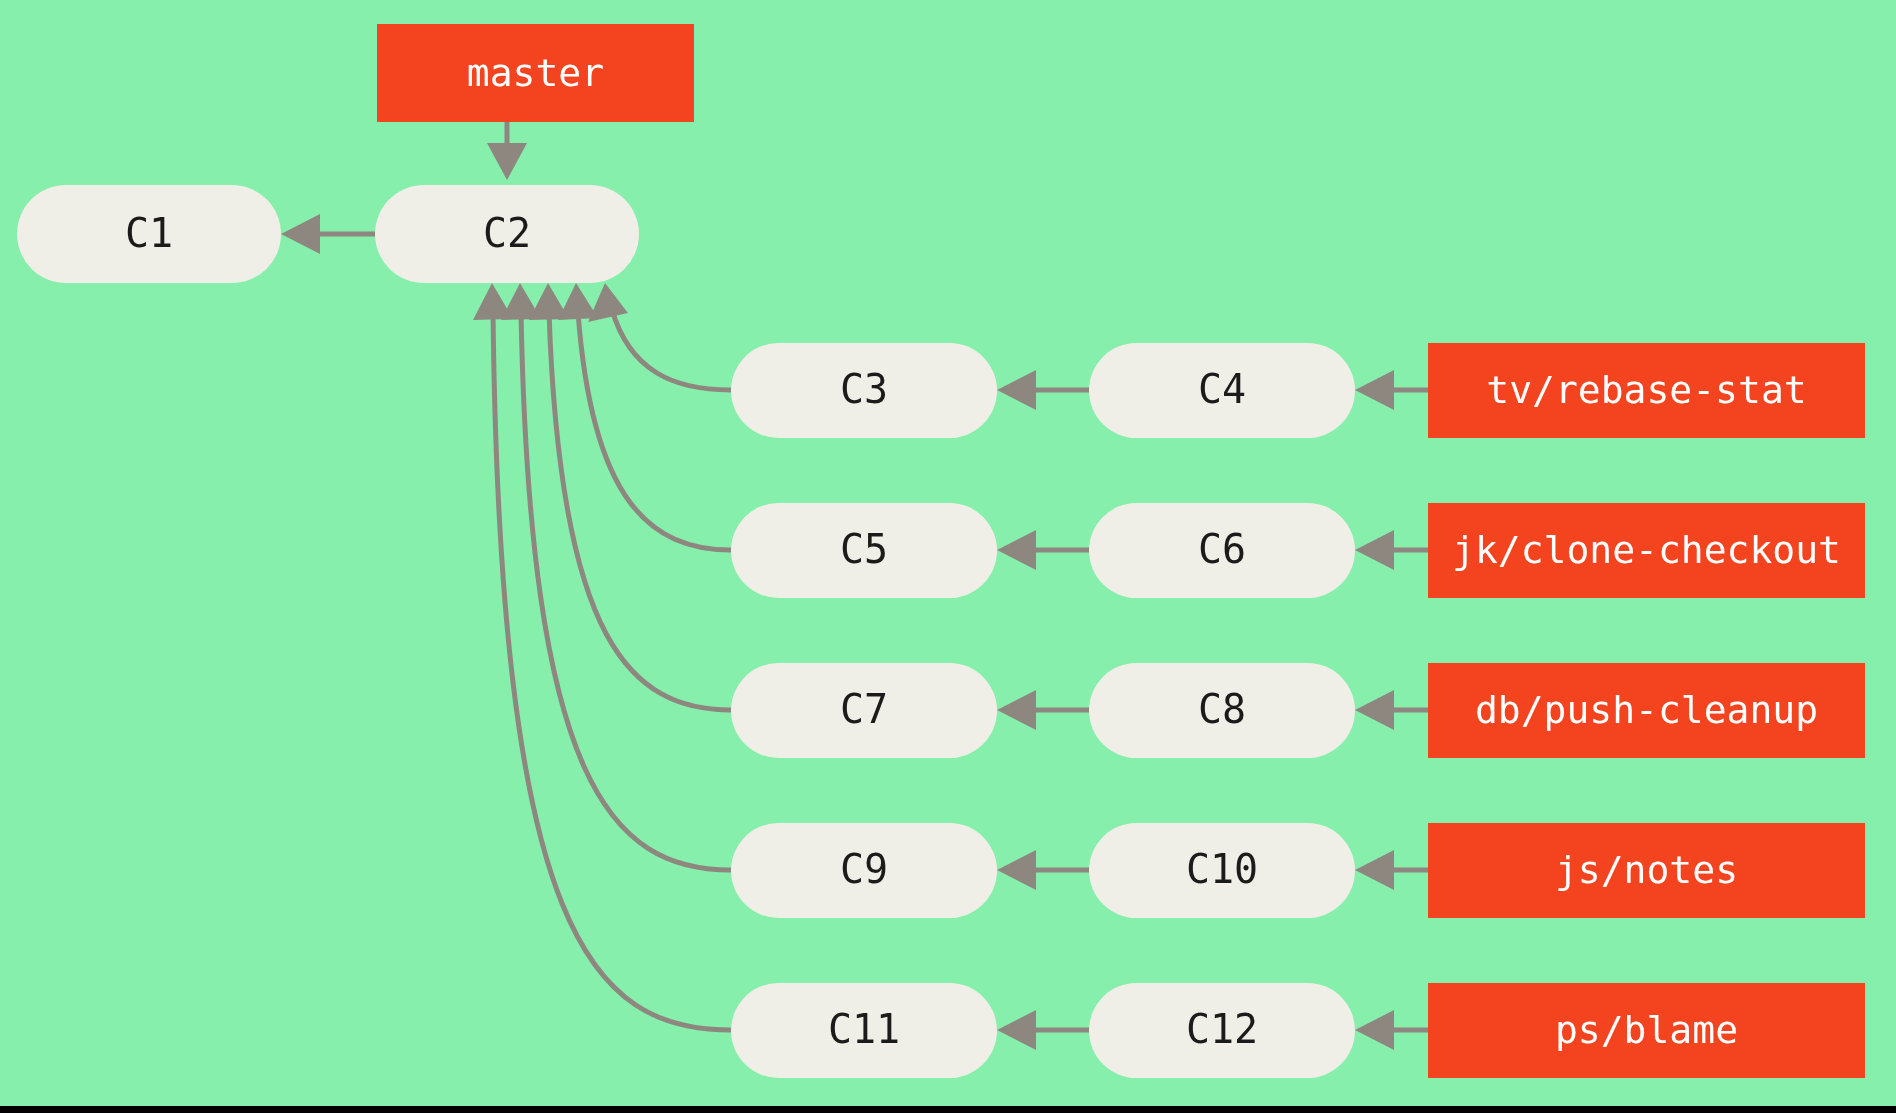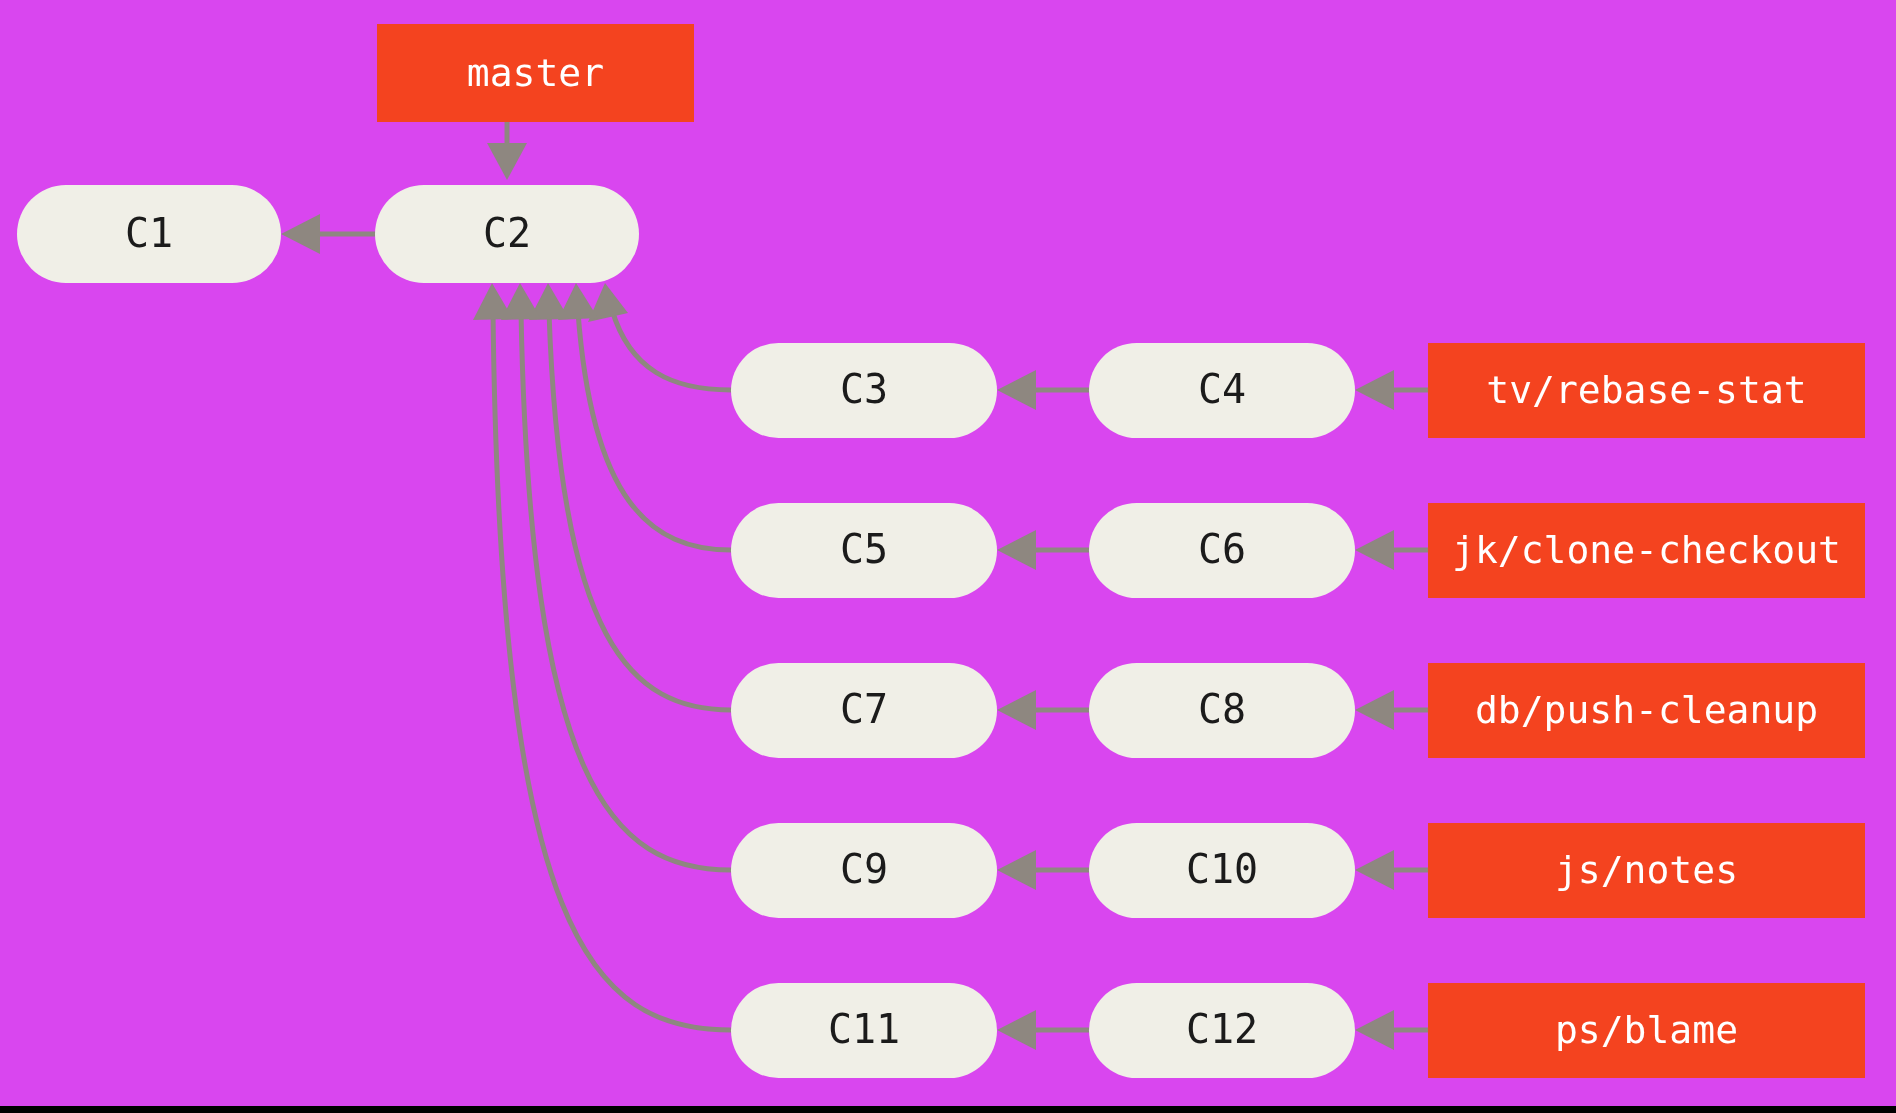--- a/index.html
+++ b/index.html
@@ -10,21 +10,21 @@
   body {
     width: 1896px;
     height: 1113px;
     overflow: hidden;
     font-family: "DejaVu Sans Mono", "Liberation Mono", monospace;
   }
   #diagram-root {
     position: relative;
     width: 1896px;
     height: 1106px;
-    background: #d946ef;
+    background: #86efac;
   }
   svg#git-graph {
     position: absolute;
     top: 0;
     left: 0;
     width: 1896px;
     height: 1113px;
     display: block;
   }
   .commit-node-rect {

